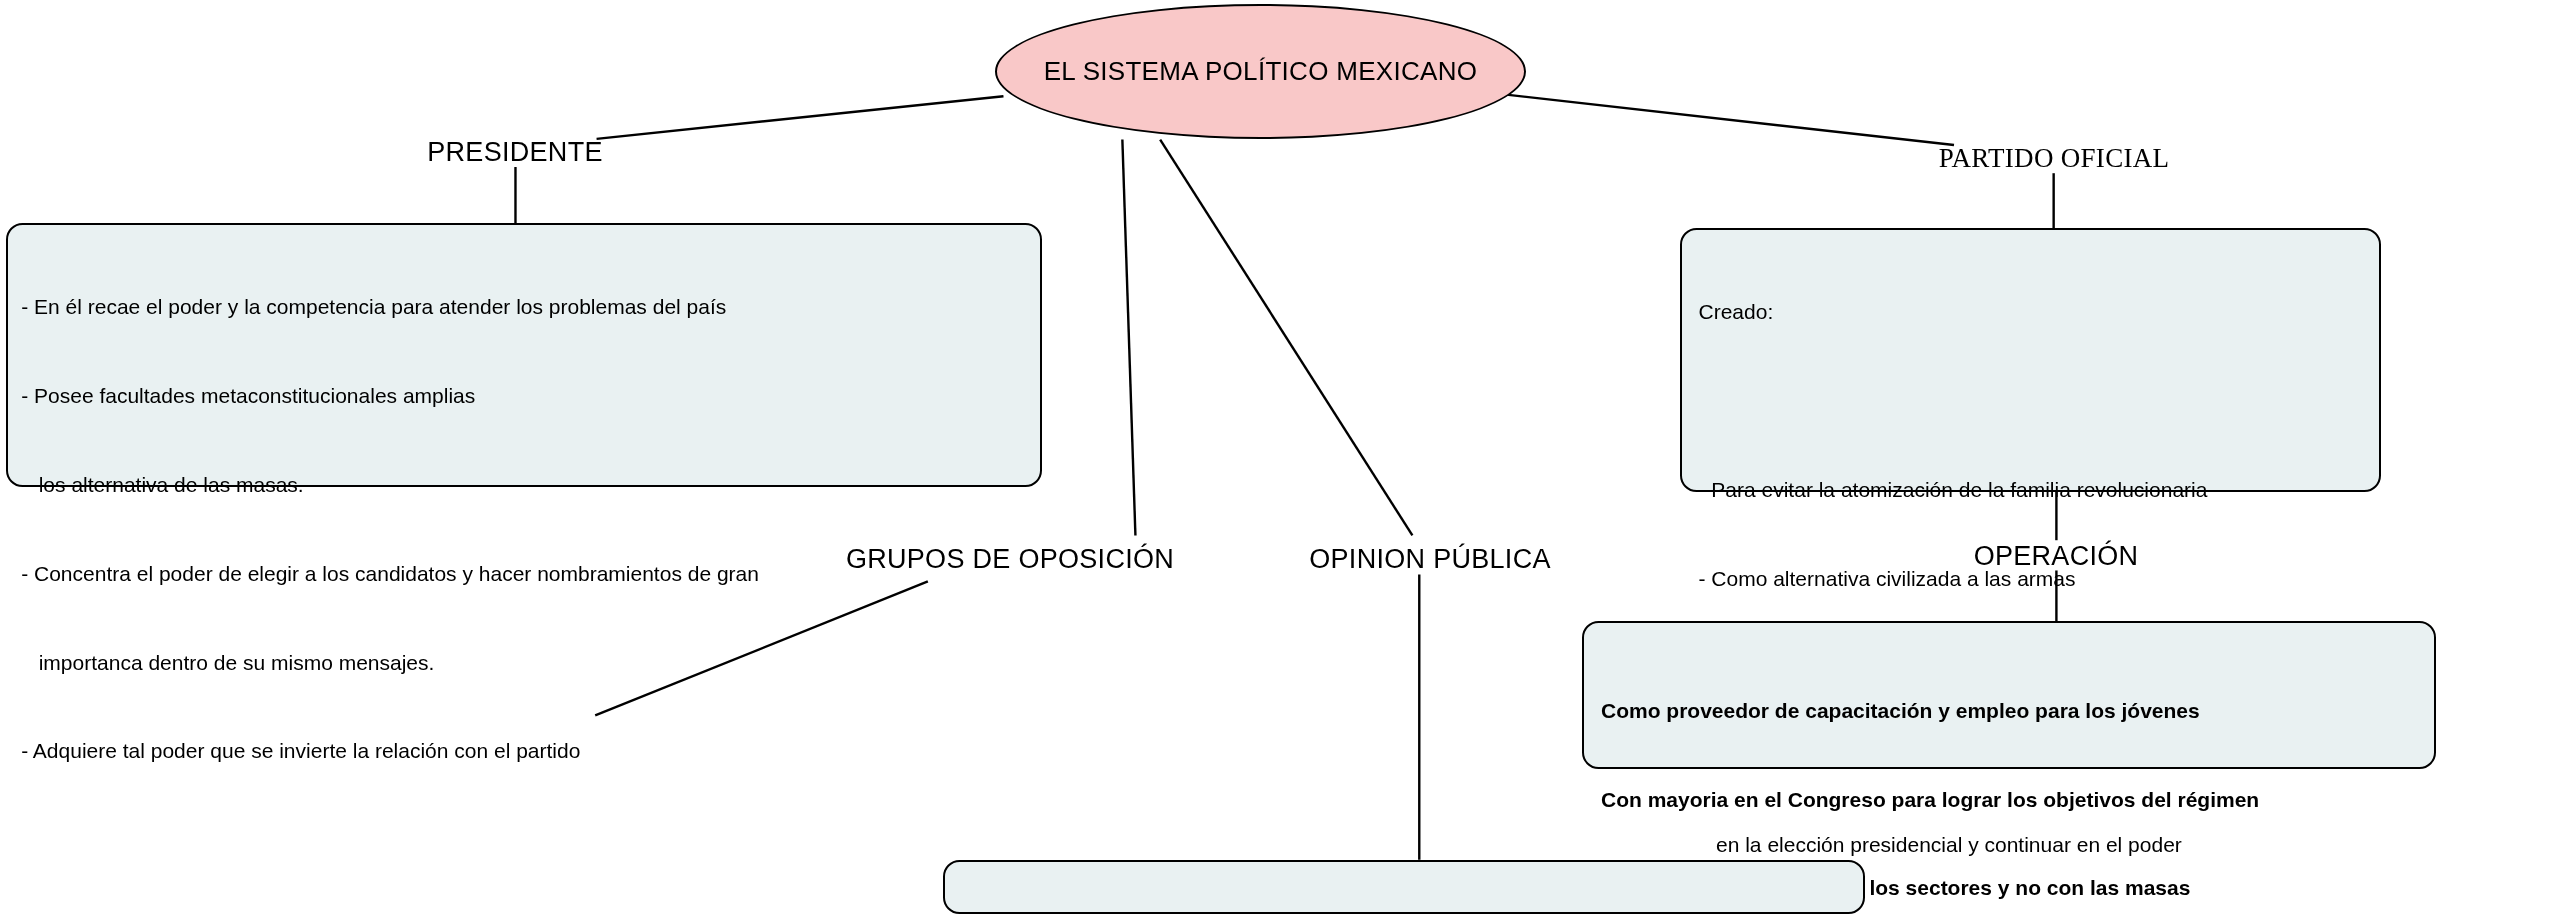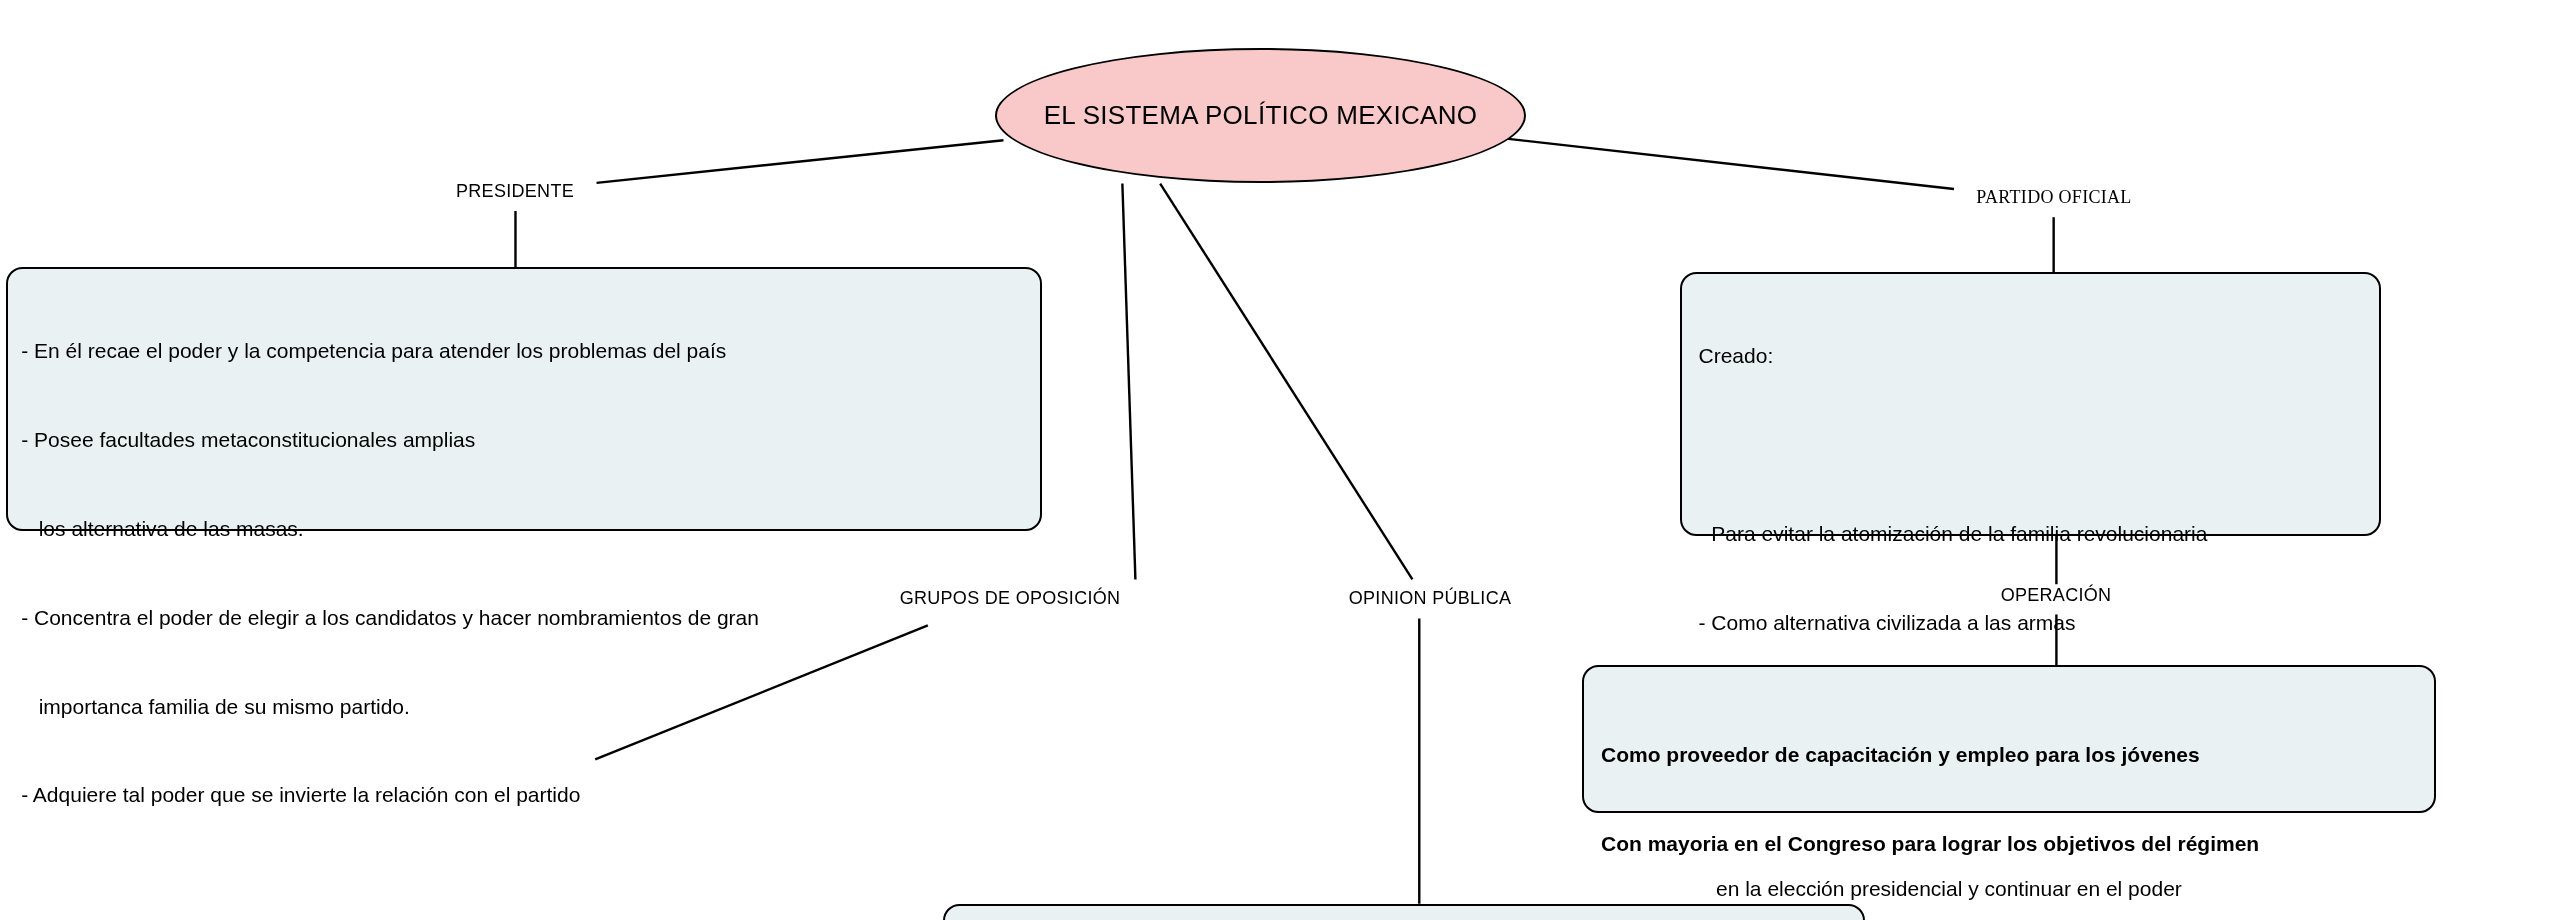--- a/index.html
+++ b/index.html
@@ -1,33 +1,33 @@
 <!DOCTYPE html>
 <html style="font-size:11px"><head>
 <meta charset="utf-8">
 <style>
   html, body { margin:0; padding:0; background:#ffffff; }
   body {
     width:2576px; height:921px; position:relative; overflow:hidden;
     font-family:"Liberation Sans", "DejaVu Sans", sans-serif; color:#000;
   }
-  .canvas { position:absolute; left:0; top:0; width:2576px; height:649px;margin-top:44px; }
+  .canvas { position:absolute; left:0; top:0; width:2576px; height:649px; }
   .connectors { position:absolute; left:0; top:0; width:2576px; height:921px; }
   .connectors line { stroke:#000; stroke-width:3.5; }
 
   .root-ellipse {
     position:absolute; left:995px; top:4.1px; width:531px; height:135px;
     box-sizing:border-box; background:#f9c8c8; border:2.7px solid #000;
     border-radius:50%; display:flex; align-items:center; justify-content:center;
     font-size:26px; letter-spacing:0.3px; text-align:center;
   }
 
   .map-label {
     position:absolute; transform:translateX(-50%);
-    font-size:18px; letter-spacing:0.3px; white-space:nowrap;
+    font-size:27px; letter-spacing:0.3px; white-space:nowrap;
   }
 
   .box {
     position:absolute; box-sizing:border-box;
     background:#e9f1f2; border:2.1px solid #000; border-radius:16.5px;
     font-size:21px; line-height:29.6px; white-space:pre-wrap;
   }
   .box .line { min-height:29.6px; }
 
   .box-presidente { left:5.5px;    top:223px;  width:1036px; height:264px; padding:8.2px 13.7px; }
@@ -68,21 +68,21 @@
   <div class="map-label label-partido">PARTIDO OFICIAL</div>
   <div class="map-label label-grupos">GRUPOS DE OPOSICIÓN</div>
   <div class="map-label label-opinion">OPINION PÚBLICA</div>
   <div class="map-label label-operacion">OPERACIÓN</div>
 
   <div class="box box-presidente">
     <div class="line">- En él recae el poder y la competencia para atender los problemas del país</div>
     <div class="line">- Posee facultades metaconstitucionales amplias</div>
     <div class="line">   los alternativa de las masas.</div>
     <div class="line">- Concentra el poder de elegir a los candidatos y hacer nombramientos de gran</div>
-    <div class="line">   importanca familia de su mismo partido.</div>
+    <div class="line">   importanca dentro de su mismo mensajes.</div>
     <div class="line">- Adquiere tal poder que se invierte la relación con el partido</div>
   </div>
 
   <div class="box box-partido">
     <div class="line">Creado:</div>
     <div class="line"></div>
     <div class="line">- Para evitar la atomización de la familia revolucionaria</div>
     <div class="line">- Como alternativa civilizada a las armas</div>
     <div class="line">- Para consolidar los valores revolucionarios</div>
     <div class="line">- Para ofrecer un candidato capaz de asegurar la transción</div>

